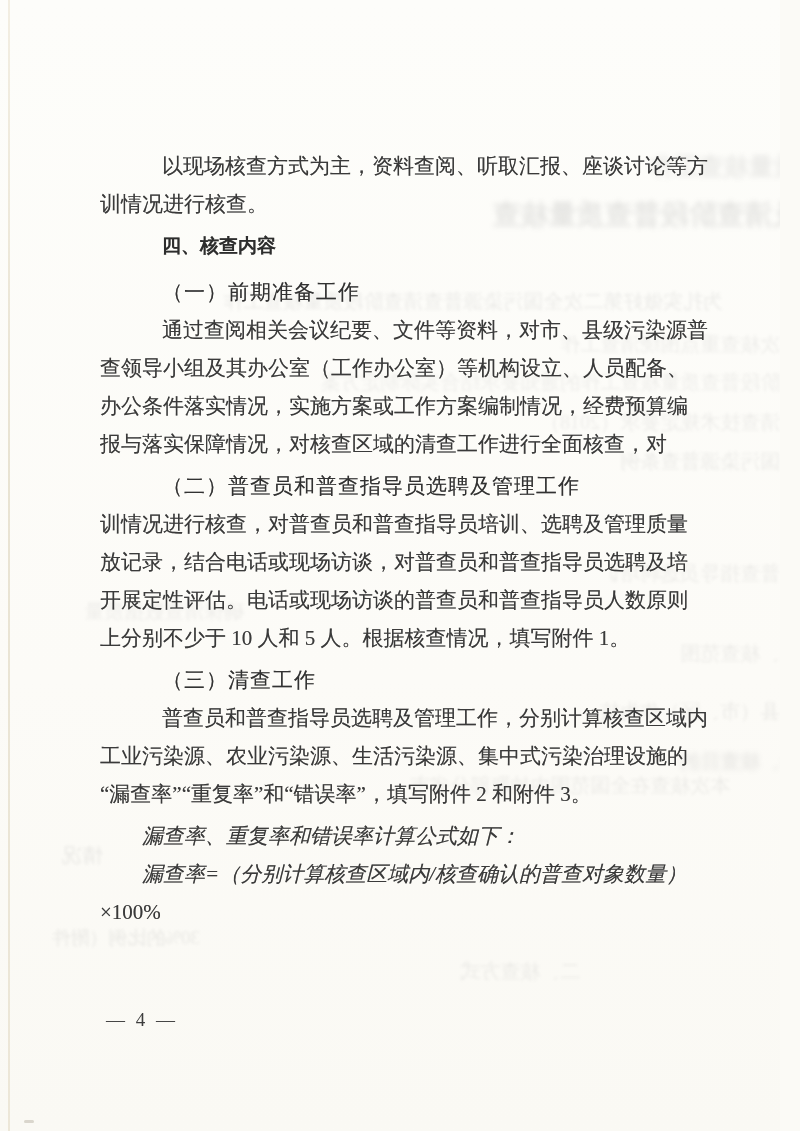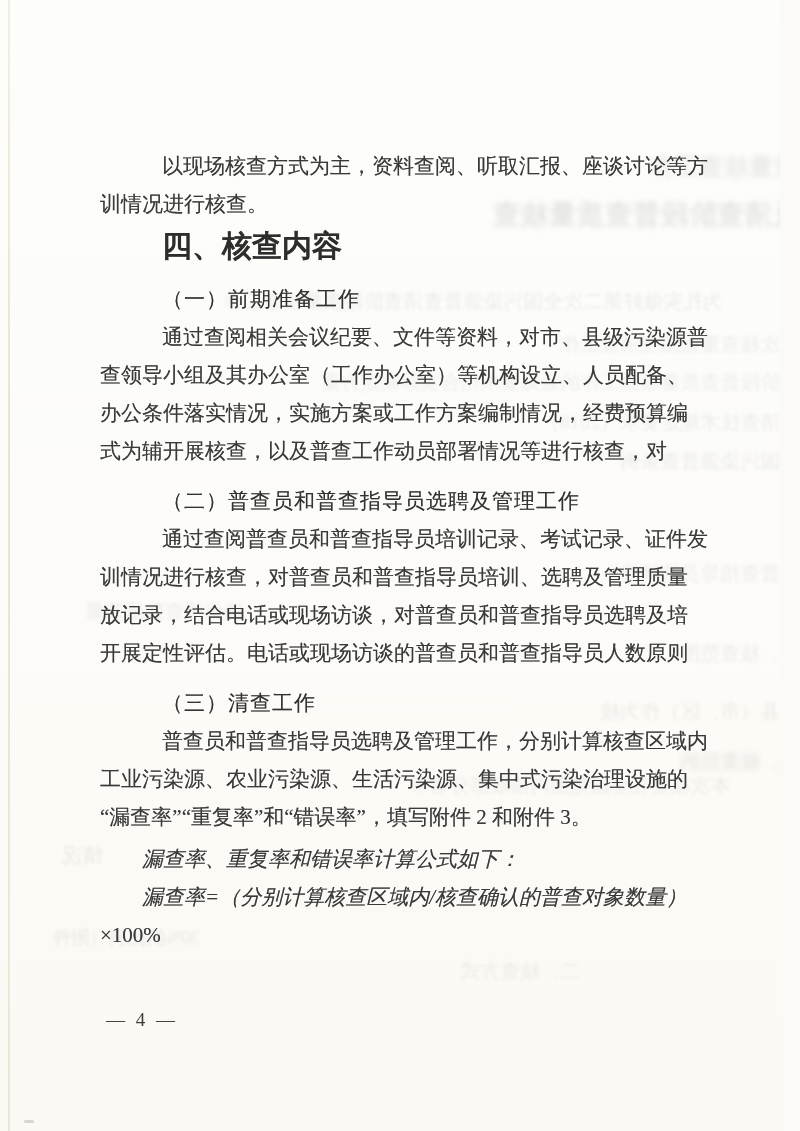--- a/index.html
+++ b/index.html
@@ -44,24 +44,24 @@
   .content {
     position: absolute; top: 147px; left: 100px; width: 624px;
     color: #3a3a3a; font-size: 21px;
     text-shadow: 0 0 .6px rgba(55,55,55,.5);
   }
   .ln { height: 38px; line-height: 38px; white-space: nowrap; }
   .ind3 { padding-left: 62px; }
   .ind2 { padding-left: 42px; font-style: italic; }
   .h1 {
     font-family: "Liberation Sans", "DejaVu Sans", sans-serif;
-    font-weight: bold; font-size: 30px; color: #2d2d2d;
+    font-weight: bold; font-size: 19px; color: #2d2d2d;
   }
   .sub { color: #323232; letter-spacing: 1px; }
-  .mt4 { margin-top: 4px; } .mt6 { margin-top: 12px; } .mt8 { margin-top: 15px; }
+  .mt4 { margin-top: 4px; } .mt6 { margin-top: 4px; } .mt8 { margin-top: 8px; }
   .pagenum {
     position: absolute; top: 1009px; left: 106px;
     font-size: 19px; letter-spacing: 3px; color: #3d3d3d;
     font-family: "Liberation Serif", "DejaVu Serif", serif;
   }
 </style>
 </head>
 <body>
 
 <div class="page">
@@ -87,26 +87,26 @@
   <div class="bleed" style="top:958px;left:430px;width:150px;font-size:20px;opacity:.13">二、核查方式</div>
 
   <div class="content">
     <div class="ln ind3">以现场核查方式为主，资料查阅、听取汇报、座谈讨论等方</div>
     <div class="ln">训情况进行核查。</div>
     <div class="ln ind3 h1 mt4">四、核查内容</div>
     <div class="ln ind3 sub mt8">（一）前期准备工作</div>
     <div class="ln ind3">通过查阅相关会议纪要、文件等资料，对市、县级污染源普</div>
     <div class="ln">查领导小组及其办公室（工作办公室）等机构设立、人员配备、</div>
     <div class="ln">办公条件落实情况，实施方案或工作方案编制情况，经费预算编</div>
-    <div class="ln">式为辅开展核查，以及普查工作动员部署情况等进行核查，对</div>
+    <div class="ln">报与落实保障情况，对核查区域的清查工作进行全面核查，对</div>
     <div class="ln ind3 sub mt6">（二）普查员和普查指导员选聘及管理工作</div>
-    <div class="ln ind3">通过查阅普查员和普查指导员培训记录、考试记录、证件发</div>
     <div class="ln">训情况进行核查，对普查员和普查指导员培训、选聘及管理质量</div>
     <div class="ln">放记录，结合电话或现场访谈，对普查员和普查指导员选聘及培</div>
     <div class="ln">开展定性评估。电话或现场访谈的普查员和普查指导员人数原则</div>
+    <div class="ln">上分别不少于 10 人和 5 人。根据核查情况，填写附件 1。</div>
     <div class="ln ind3 sub mt6">（三）清查工作</div>
     <div class="ln ind3">普查员和普查指导员选聘及管理工作，分别计算核查区域内</div>
     <div class="ln">工业污染源、农业污染源、生活污染源、集中式污染治理设施的</div>
     <div class="ln">“漏查率”“重复率”和“错误率”，填写附件 2 和附件 3。</div>
     <div class="ln ind2 mt4">漏查率、重复率和错误率计算公式如下：</div>
     <div class="ln ind2">漏查率=（分别计算核查区域内/核查确认的普查对象数量）</div>
     <div class="ln">×100%</div>
   </div>
 
   <div class="pagenum">— 4 —</div>

